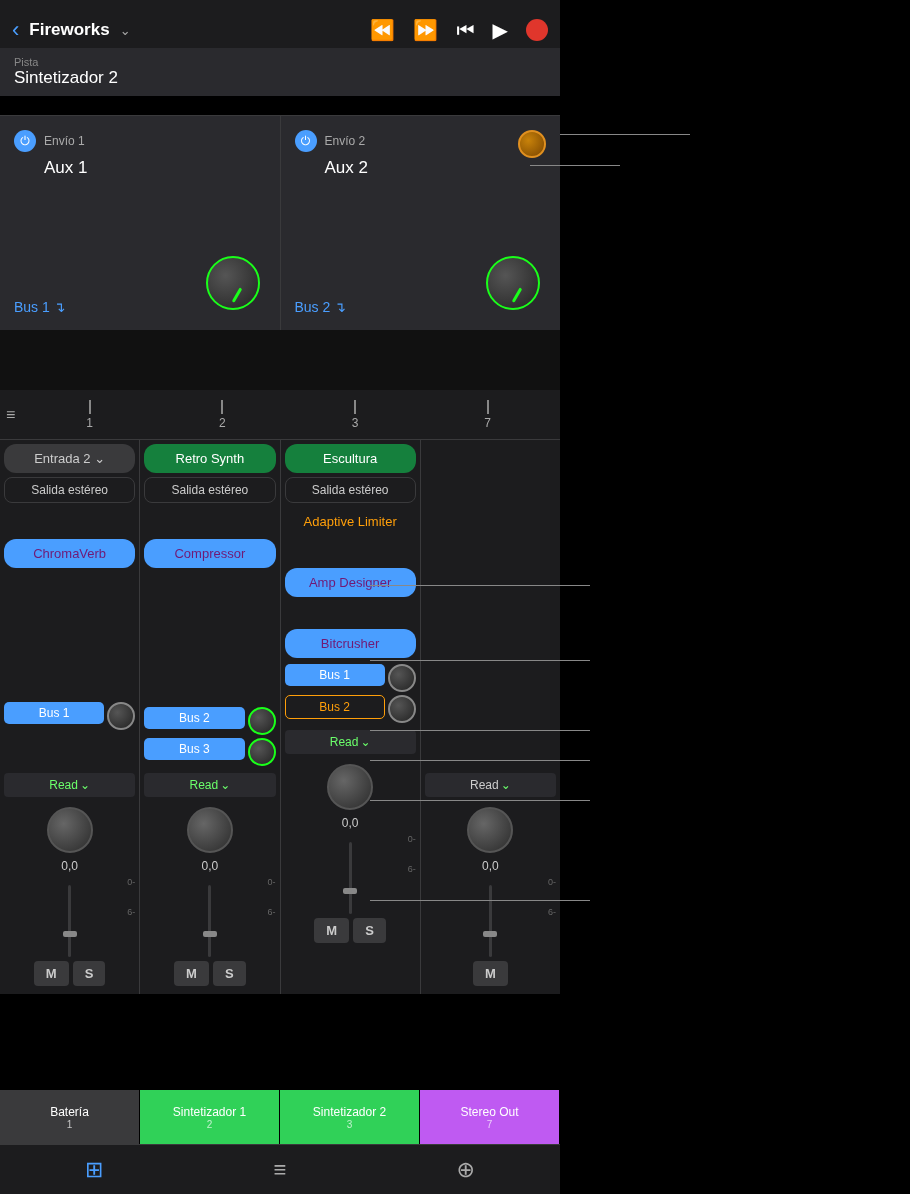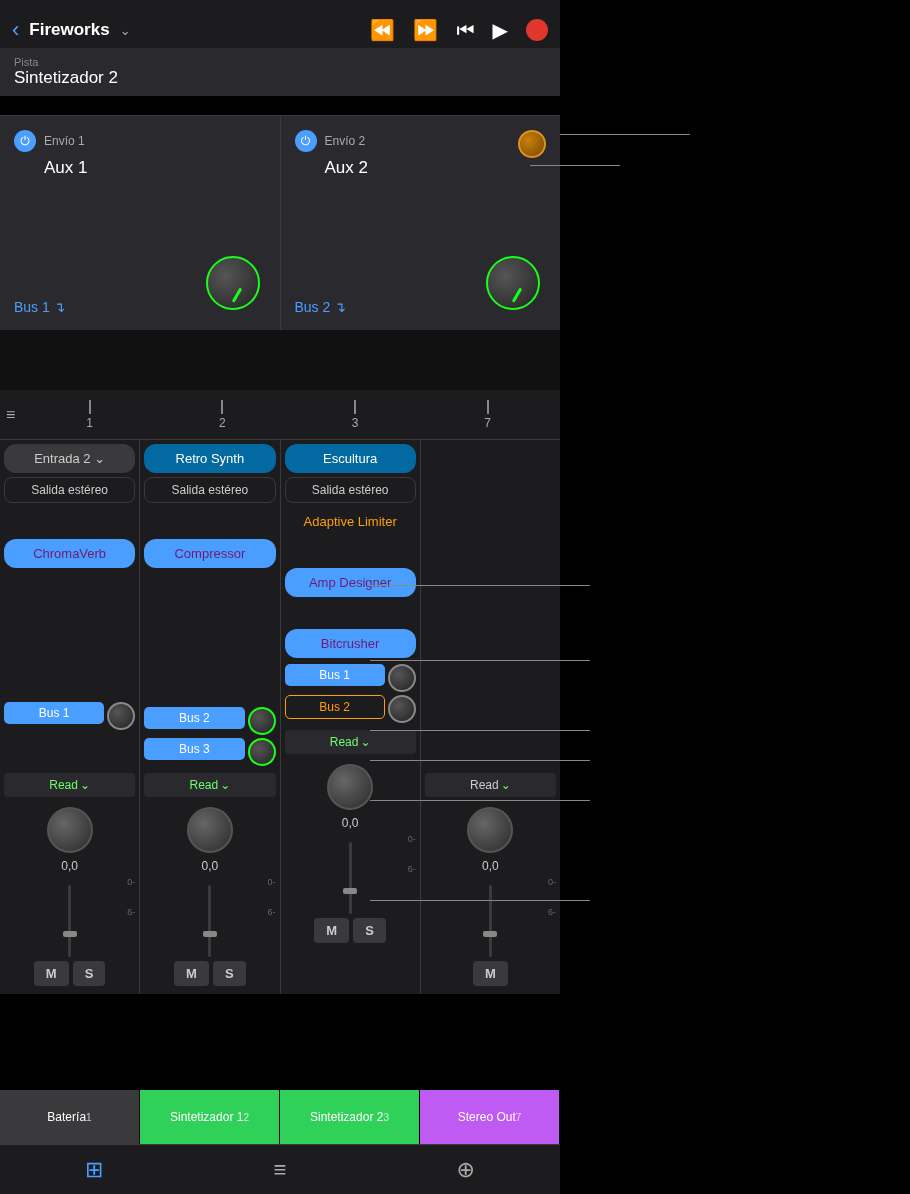--- a/index.html
+++ b/index.html
@@ -230,21 +230,21 @@
       width: 100%;
       padding: 7px 4px;
       border-radius: 12px;
       font-size: 13px;
       font-weight: 500;
       text-align: center;
       cursor: pointer;
       margin-bottom: 4px;
     }
     .btn-blue { background: #4a9eff; color: #701a75; margin-top: 32px; }
-    .btn-green { background: #0369a1; color: #fff; }
+    .btn-green { background: #15803d; color: #fff; }
     .btn-gray { background: #3a3a3c; color: #ccc; }
 
     .output-label {
       font-size: 12px;
       color: #ccc;
       width: 100%;
       text-align: center;
       padding: 5px 2px;
       border: 1px solid #3a3a3c;
       border-radius: 8px;
@@ -401,21 +401,21 @@
     .track-labels {
       position: absolute;
       bottom: 50px; left: 0;
       width: 560px;
       height: 54px;
       display: flex;
     }
     .track-tab {
       flex: 1;
       display: flex;
-      flex-direction: row;
+      flex-direction: column;
       align-items: center;
       justify-content: center;
       font-size: 12px;
       font-weight: 500;
       color: #fff;
       cursor: pointer;
       border-right: 1px solid #000;
     }
     .track-tab-num {
       font-size: 10px;

